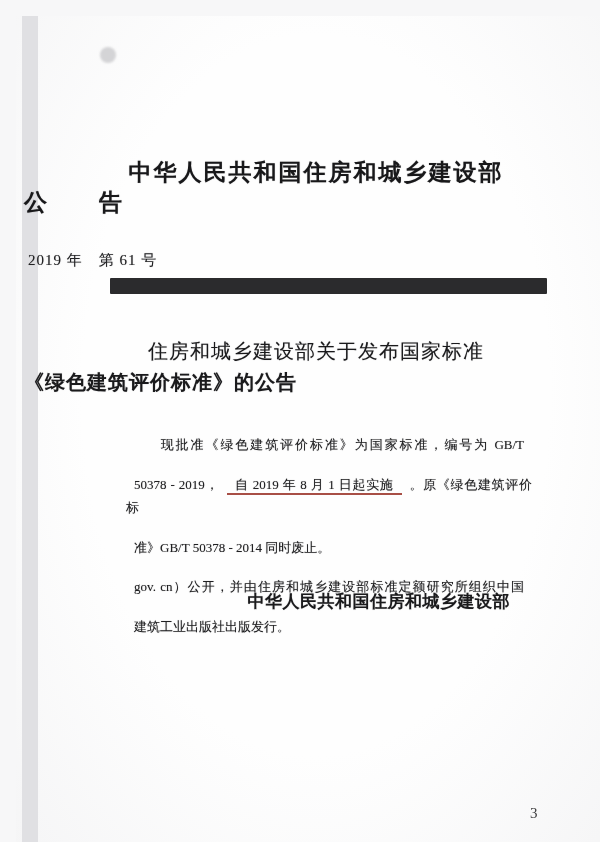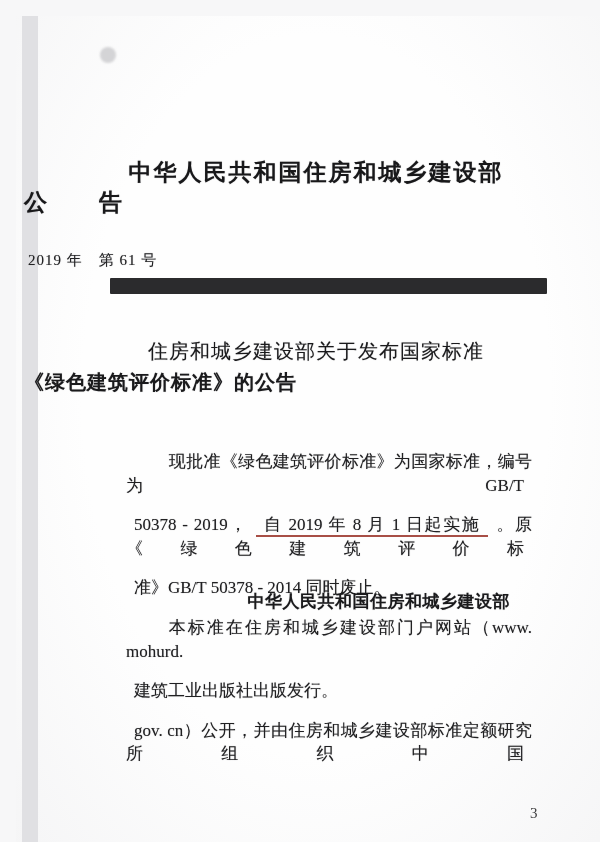--- a/index.html
+++ b/index.html
@@ -63,22 +63,22 @@
     text-align: center;
     font-size: 20px; font-weight: 400; letter-spacing: 1px;
     color: #1a1a1c;
   }
   .notice-subtitle-2 {
     position: absolute; top: 345px; left: 0; width: 100%;
     font-size: 20px; font-weight: 700; letter-spacing: 1px;
     color: #1a1a1c;
   }
   .body-text {
-    position: absolute; top: 418px; left: 94px; width: 438px;
-    font-size: 17px; line-height: 23.6px;
+    position: absolute; top: 401px; left: 94px; width: 438px;
+    font-size: 13px; line-height: 23.6px;
     color: #202022;
   }
   .body-line { text-align: left; }
   .body-line.jl { text-align: justify; text-align-last: justify; }
   .body-line.indent { text-indent: 2.05em; }
   .red-underline {
     border-bottom: 2px solid #a84f46;
     padding-bottom: 1px;
   }
   .signature {
@@ -116,23 +116,22 @@
   <div class="header-rule"></div>
 
   <div class="notice-subtitle-1 scan-ink">住房和城乡建设部关于发布国家标准</div>
 
   <div class="notice-subtitle-2 scan-ink">《绿色建筑评价标准》的公告</div>
 
   <div class="body-text scan-ink">
       <div class="body-line indent jl"><span>现批准《绿色建筑评价标准》为国家标准，编号为 GB/T</span></div>
       <div class="body-line jl"><span>50378 - 2019，</span><span class="red-underline">自 2019 年 8 月 1 日起实施</span><span>。原《绿色建筑评价标</span></div>
       <div class="body-line"><span>准》GB/T 50378 - 2014 同时废止。</span></div>
-      <div class="body-line indent jl"><span>本标准在住房和城乡建设部门户网站（www. mohurd.</span></div>
+      <div class="body-line jl"><span>gov. cn）公开，并由住房和城乡建设部标准定额研究所组织中国</span></div>
       <div class="body-line"><span>建筑工业出版社出版发行。</span></div>
-      <div class="body-line jl"><span>gov. cn）公开，并由住房和城乡建设部标准定额研究所组织中国</span></div>
     </div>
 
   <div class="signature scan-ink">中华人民共和国住房和城乡建设部</div>
 
 
   <div class="page-number">3</div>
 
 </div>
 
 </body></html>

